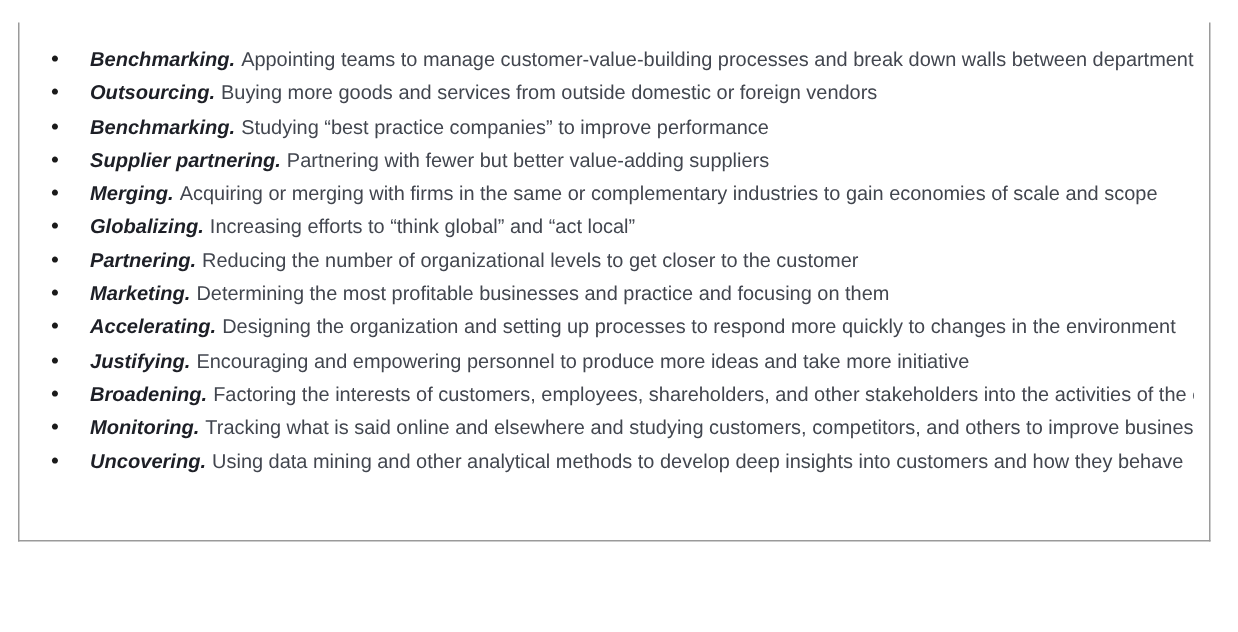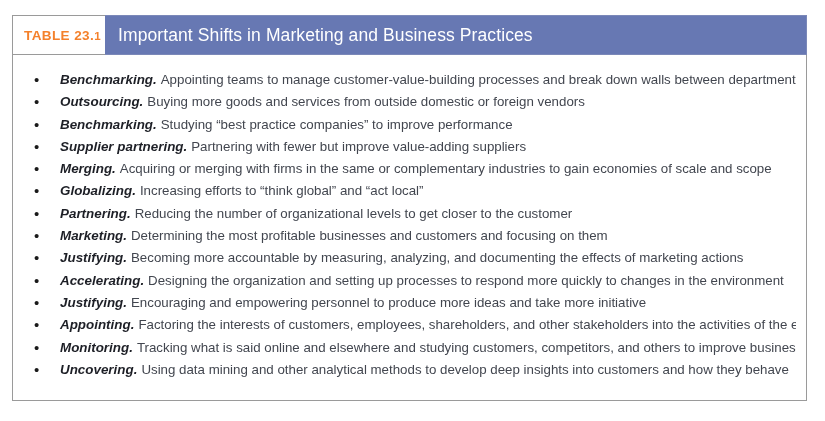--- a/index.html
+++ b/index.html
@@ -127,41 +127,32 @@
     color: #42464f;
     font-size: 13.3px;
     padding-left: 4px;
   }
 </style>
 </head>
 <body>
 
 <div id="table-figure">
 
-  <div class="table-header">
-    <div class="table-number-cell">
-      <span class="table-number-label"><span>TABLE 23.</span><span class="digit-one">1</span></span>
-    </div>
-    <div class="table-title-cell">
-      <span class="table-title-text">Important Shifts in Marketing and Business Practices</span>
-    </div>
-  </div>
 
   <div class="table-body">
     <ul class="shift-list" id="shift-list">
         <li class="shift-item"><span class="shift-term">Benchmarking.</span><span class="shift-desc">Appointing teams to manage customer-value-building processes and break down walls between departments</span></li>
         <li class="shift-item"><span class="shift-term">Outsourcing.</span><span class="shift-desc">Buying more goods and services from outside domestic or foreign vendors</span></li>
         <li class="shift-item"><span class="shift-term">Benchmarking.</span><span class="shift-desc">Studying “best practice companies” to improve performance</span></li>
-        <li class="shift-item"><span class="shift-term">Supplier partnering.</span><span class="shift-desc">Partnering with fewer but improve value-adding suppliers</span></li>
+        <li class="shift-item"><span class="shift-term">Supplier partnering.</span><span class="shift-desc">Partnering with fewer but better value-adding suppliers</span></li>
         <li class="shift-item"><span class="shift-term">Merging.</span><span class="shift-desc">Acquiring or merging with firms in the same or complementary industries to gain economies of scale and scope</span></li>
         <li class="shift-item"><span class="shift-term">Globalizing.</span><span class="shift-desc">Increasing efforts to “think global” and “act local”</span></li>
         <li class="shift-item"><span class="shift-term">Partnering.</span><span class="shift-desc">Reducing the number of organizational levels to get closer to the customer</span></li>
-        <li class="shift-item"><span class="shift-term">Marketing.</span><span class="shift-desc">Determining the most profitable businesses and customers and focusing on them</span></li>
-        <li class="shift-item"><span class="shift-term">Justifying.</span><span class="shift-desc">Becoming more accountable by measuring, analyzing, and documenting the effects of marketing actions</span></li>
+        <li class="shift-item"><span class="shift-term">Marketing.</span><span class="shift-desc">Determining the most profitable businesses and practice and focusing on them</span></li>
         <li class="shift-item"><span class="shift-term">Accelerating.</span><span class="shift-desc">Designing the organization and setting up processes to respond more quickly to changes in the environment</span></li>
         <li class="shift-item"><span class="shift-term">Justifying.</span><span class="shift-desc">Encouraging and empowering personnel to produce more ideas and take more initiative</span></li>
-        <li class="shift-item"><span class="shift-term">Appointing.</span><span class="shift-desc">Factoring the interests of customers, employees, shareholders, and other stakeholders into the activities of the enterprise</span></li>
+        <li class="shift-item"><span class="shift-term">Broadening.</span><span class="shift-desc">Factoring the interests of customers, employees, shareholders, and other stakeholders into the activities of the enterprise</span></li>
         <li class="shift-item"><span class="shift-term">Monitoring.</span><span class="shift-desc">Tracking what is said online and elsewhere and studying customers, competitors, and others to improve business practices</span></li>
         <li class="shift-item"><span class="shift-term">Uncovering.</span><span class="shift-desc">Using data mining and other analytical methods to develop deep insights into customers and how they behave</span></li>
       </ul>
   </div>
 
 </div>
 
 </body></html>

